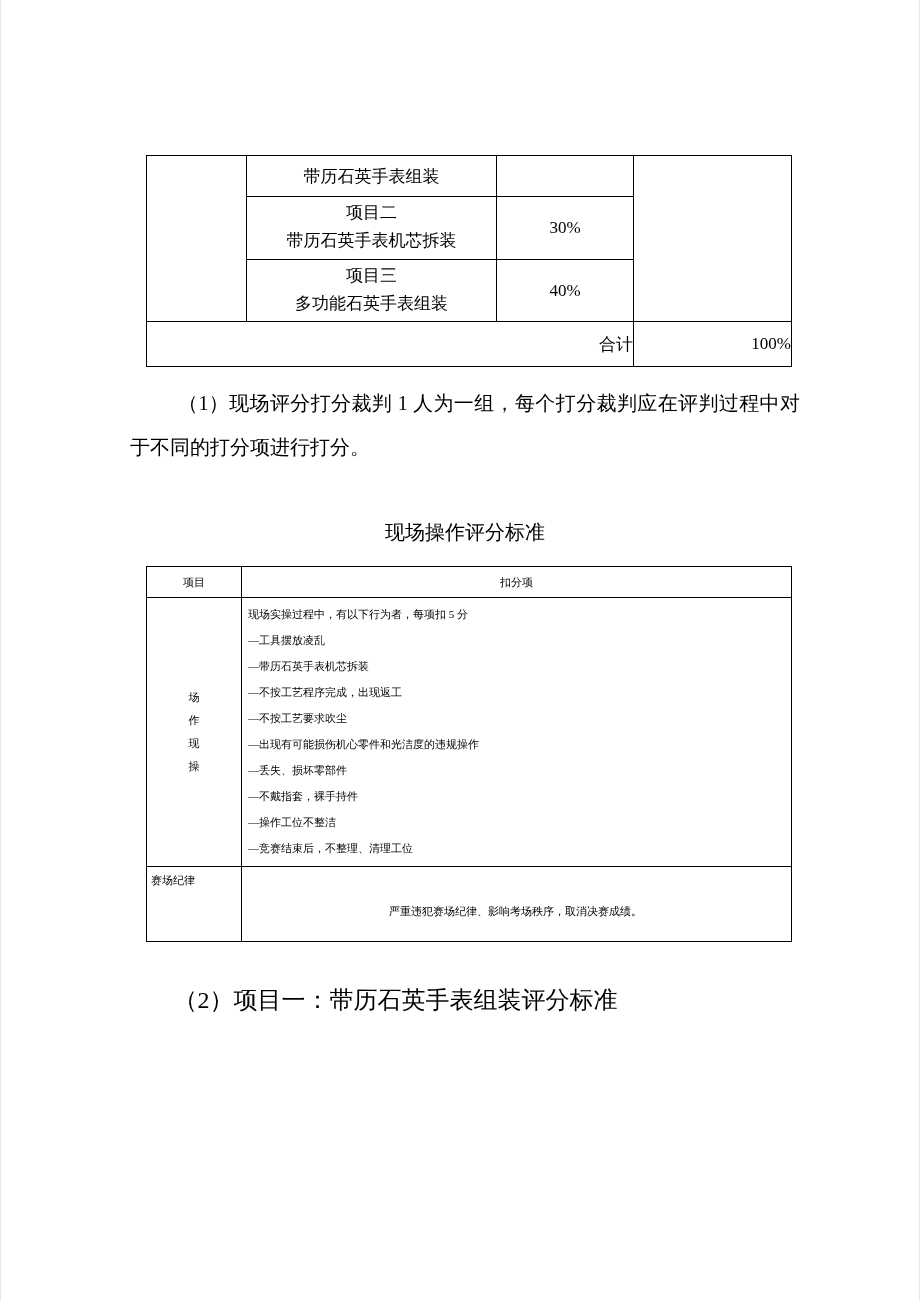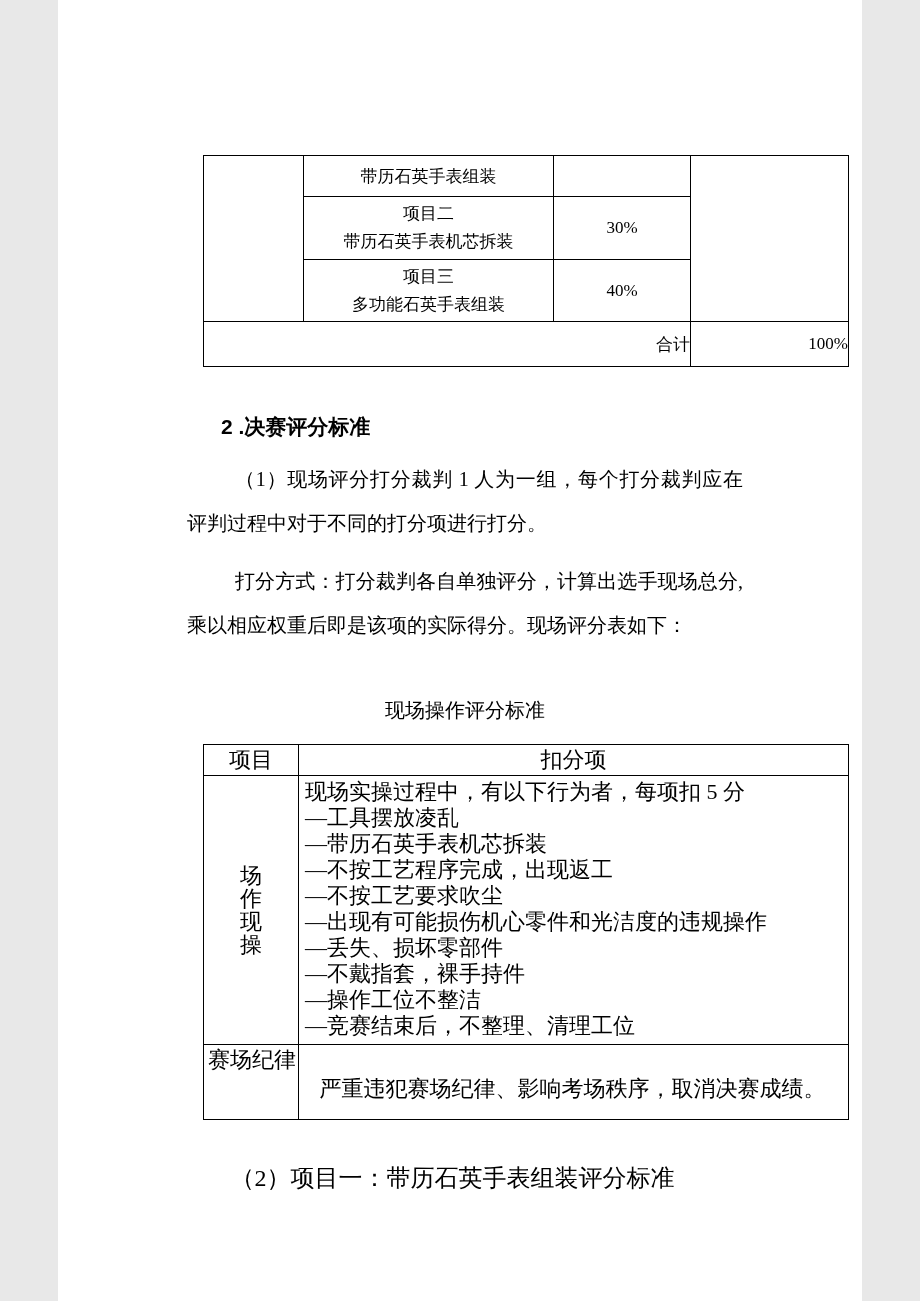--- a/index.html
+++ b/index.html
@@ -1,18 +1,18 @@
 <!DOCTYPE html>
 <html><head>
 <meta charset="utf-8">
 <style>
   html, body { margin: 0; padding: 0; background: #e8e8e8; }
   .page {
     position: relative;
-    width: 804px;
+    width: 918px;
     height: 1301px;
     margin: 0 auto;
     background: #ffffff;
     box-sizing: border-box;
     padding: 155px 105px 0 115px;
     font-family: "Liberation Serif", "DejaVu Serif", serif;
     color: #000;
   }
 
   
@@ -26,21 +26,21 @@
     border: 1px solid #000;
     text-align: center;
     vertical-align: middle;
     font-size: 17px;
     padding: 0;
   }
   .t1 .row-a td { height: 40px; }
   .t1 .row-b td { height: 62px; }
   .t1 .row-c td { height: 61px; }
   .t1 .row-d td { height: 44px; text-align: right; }
-  .t1 .two-line div { line-height: 28px; }
+  .t1 .two-line div { line-height: 28px; font-family: Liberation Mono, monospace; }
 
   
   .heading2 {
     margin: 46px 0 16px 48px;
     font-size: 21px;
     font-weight: bold;
     font-family: "Liberation Sans", "DejaVu Sans", sans-serif;
   }
   .para {
     margin: 14px;
@@ -58,21 +58,21 @@
 
   
   table.t2 {
     margin-left: 30px;
     width: 645px;
     border-collapse: collapse;
     table-layout: fixed;
   }
   table.t2 td {
     border: 1px solid #000;
-    font-size: 22px;
+    font-size: 11px;
     padding: 0;
     vertical-align: middle;
   }
   .t2 .hdr td {
     height: 30px;
     text-align: center;
   }
   .t2 .body-row td { height: 262px; }
   .t2 .label-vertical {
     text-align: center;
@@ -80,20 +80,21 @@
     line-height: 23px;
   }
   .t2 .deductions {
     padding: 3px 8px 3px 6px;
     vertical-align: top;
   }
   .t2 .deductions div { line-height: 26px; }
   .t2 .last-row td { height: 60px; }
   .t2 .discipline-label {
     vertical-align: top;
+    padding-top: 6px;
     padding-left: 4px;
     margin-top: 6px;
   }
   .t2 .discipline-text {
     padding: 14px 8px 0 6px;
     vertical-align: middle;
     text-align: center;
   }
 
   .final-para {
@@ -136,24 +137,22 @@
       </td>
       <td>40%</td>
     </tr>
     <tr class="row-d">
       <td colspan="3">合计</td>
       <td>100%</td>
     </tr>
   </tbody>
     </table>
 
-  <div class="heading2">2 .决赛评分标准</div>
 
   <p class="para">（1）现场评分打分裁判 1 人为一组，每个打分裁判应在评判过程中对于不同的打分项进行打分。</p>
-  <p class="para">打分方式：打分裁判各自单独评分，计算出选手现场总分,乘以相应权重后即是该项的实际得分。现场评分表如下：</p>
 
   <div class="t2-title">现场操作评分标准</div>
 
   <table class="t2">
     <colgroup>
       <col style="width:95px">
         <col style="width:550px">
     </colgroup>
     <tbody>
         <tr class="hdr">

